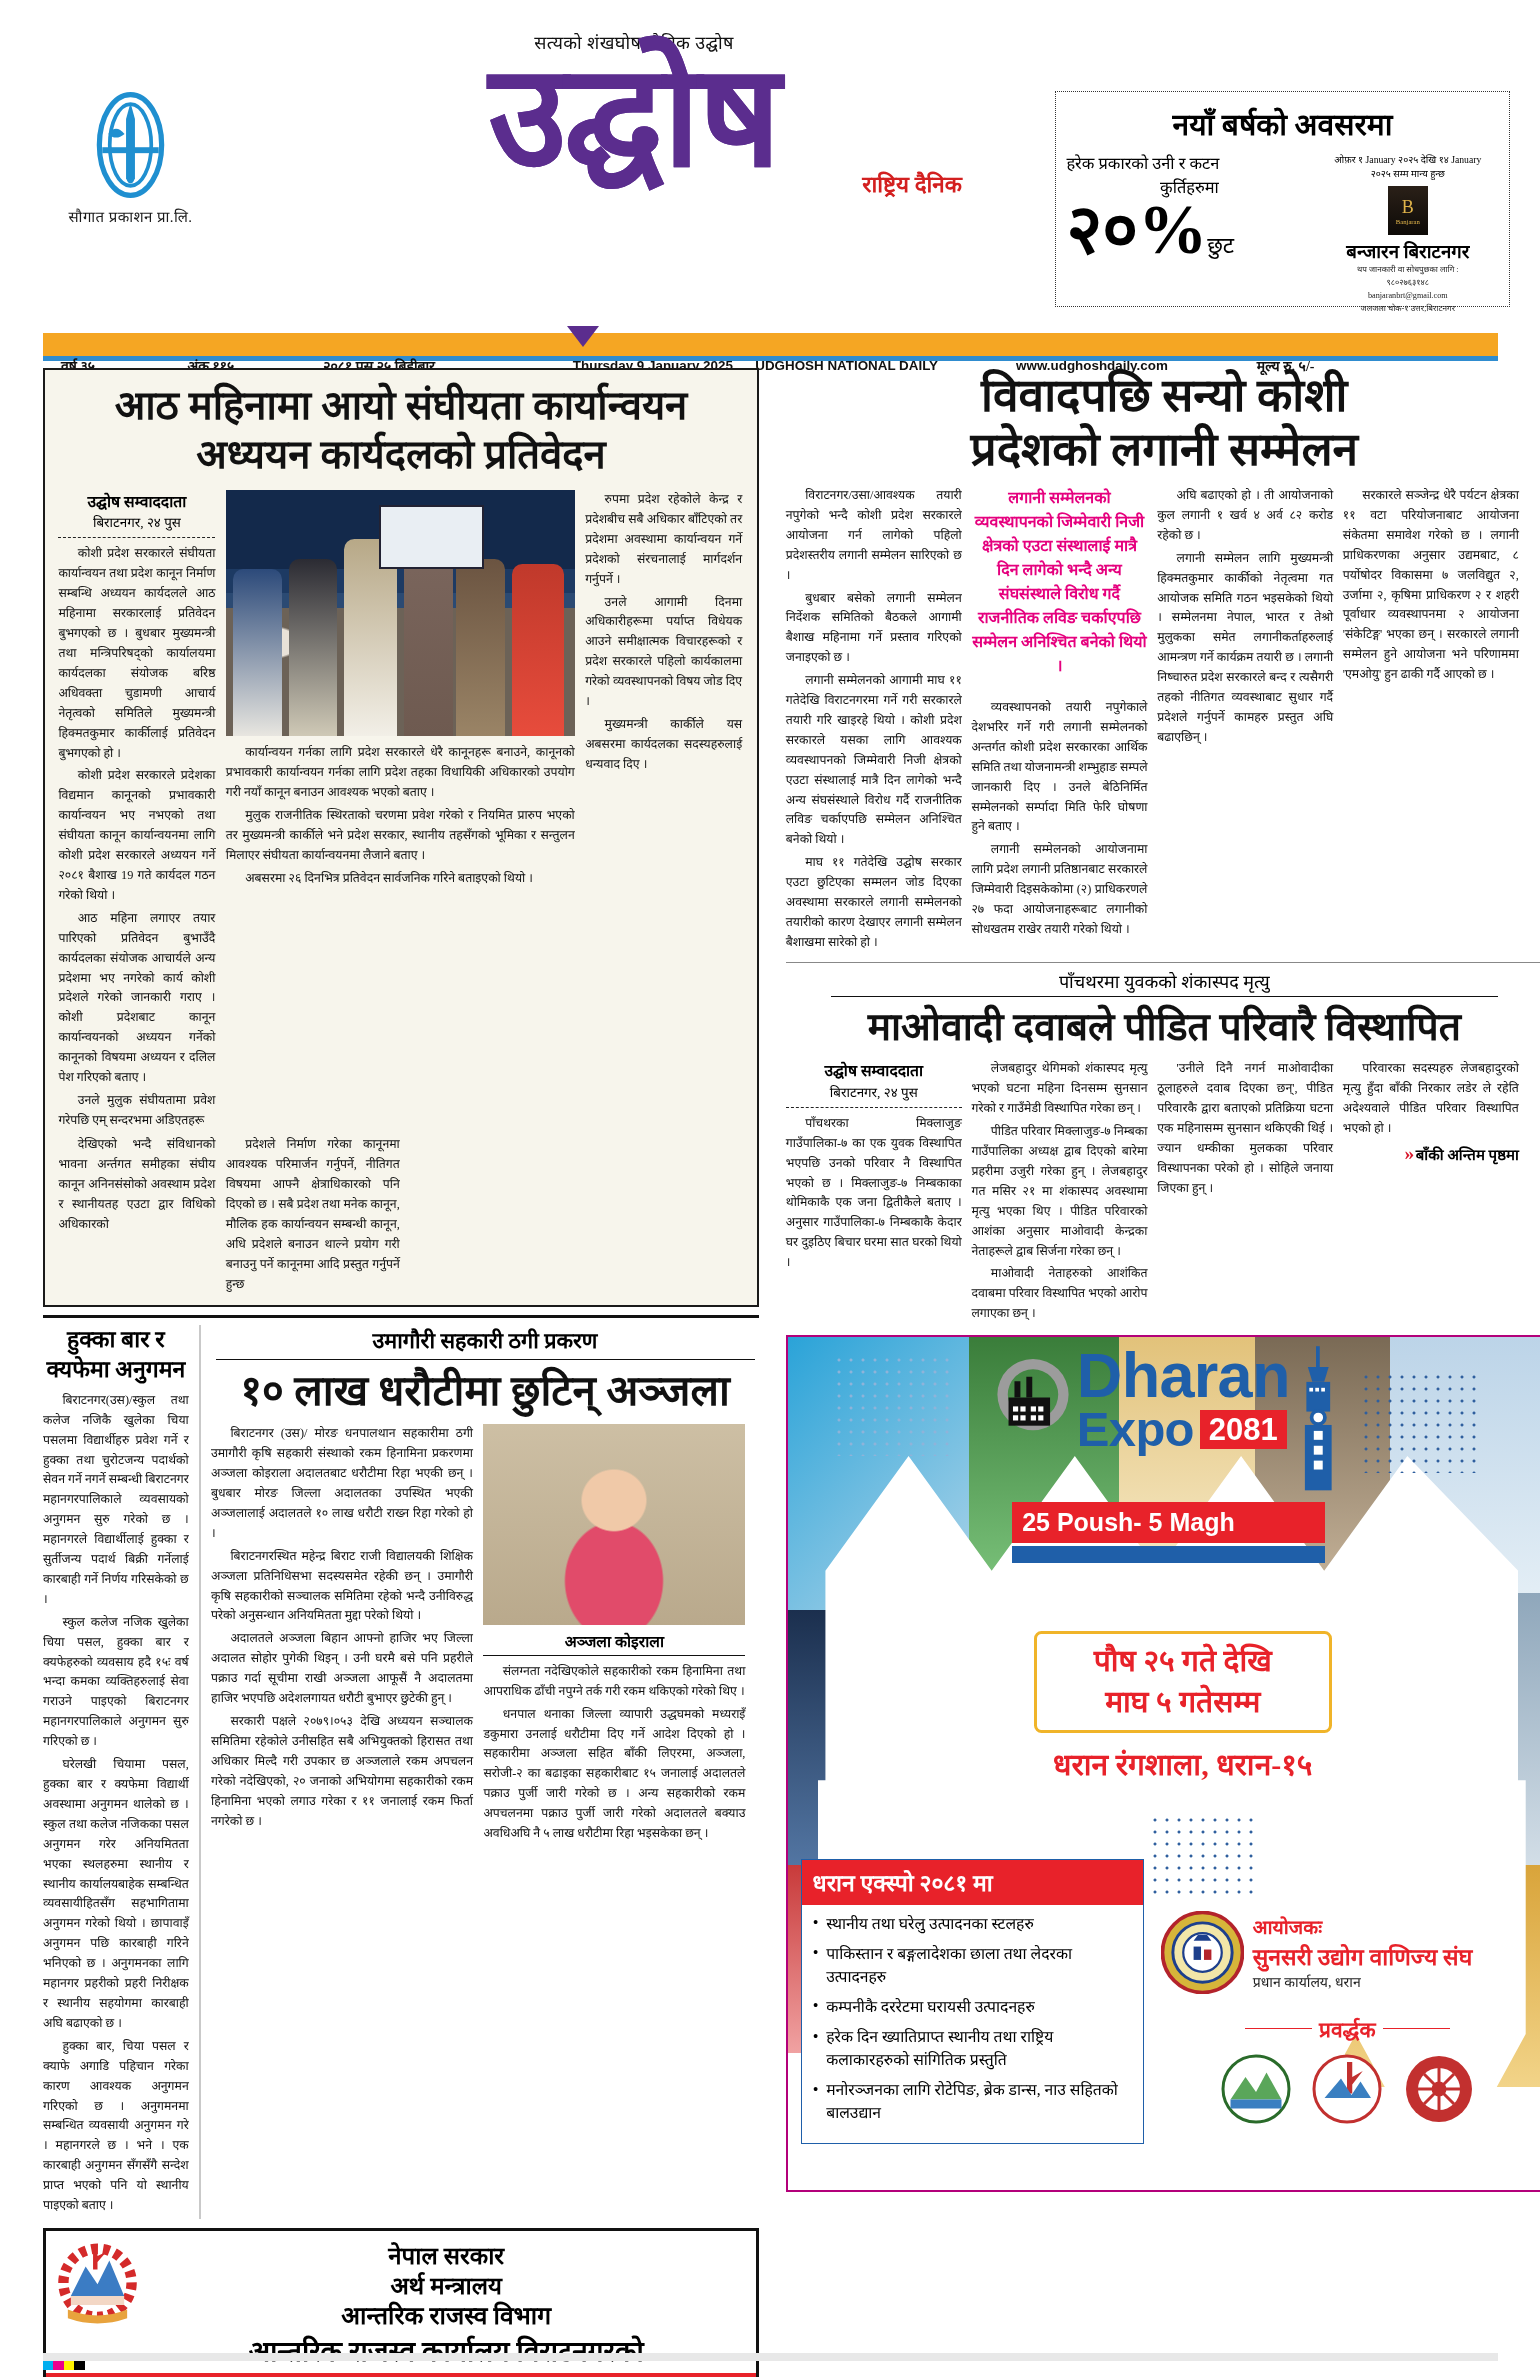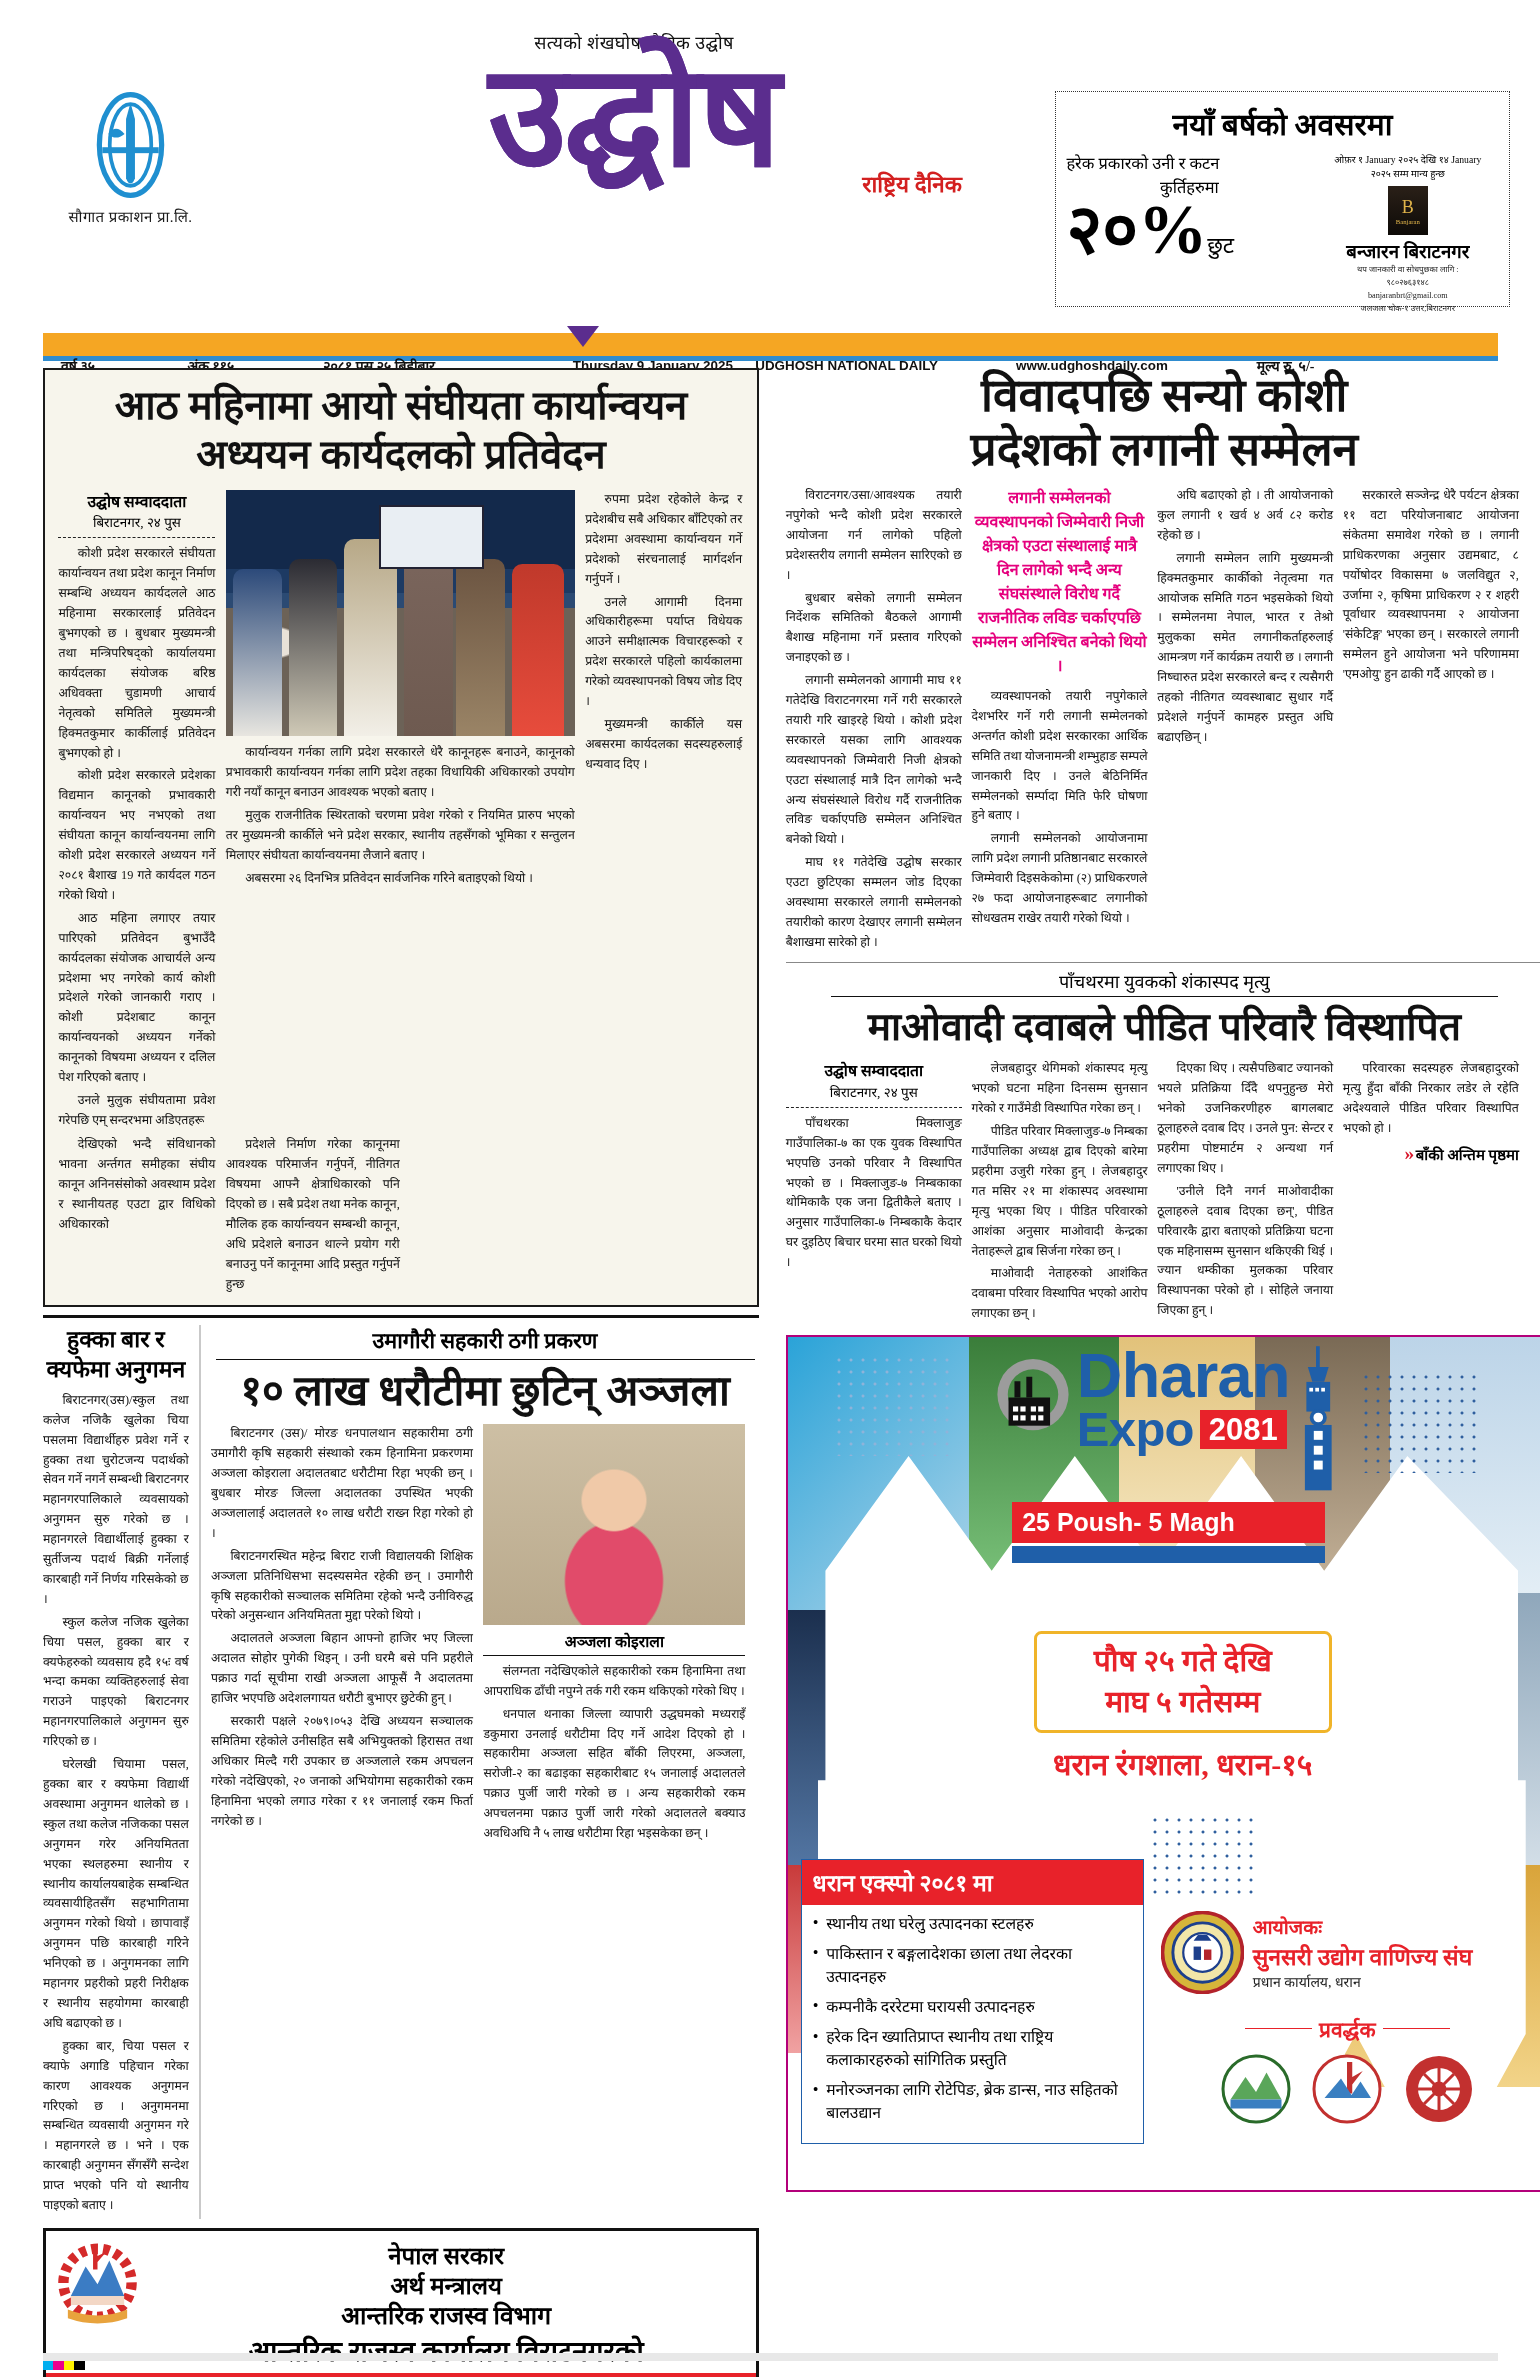--- a/index.html
+++ b/index.html
@@ -429,21 +429,21 @@
 
         <div class="r-cols">
           <div class="rc">
             <p class="np">विराटनगर/उसा/आवश्यक तयारी नपुगेको भन्दै कोशी प्रदेश सरकारले आयोजना गर्न लागेको पहिलो प्रदेशस्तरीय लगानी सम्मेलन सारिएको छ ।</p>
             <p class="np">बुधबार बसेको लगानी सम्मेलन निर्देशक समितिको बैठकले आगामी बैशाख महिनामा गर्ने प्रस्ताव गरिएको जनाइएको छ ।</p>
             <p class="np">लगानी सम्मेलनको आगामी माघ ११ गतेदेखि विराटनगरमा गर्ने गरी सरकारले तयारी गरि खाइरहे थियो । कोशी प्रदेश सरकारले यसका लागि आवश्यक व्यवस्थापनको जिम्मेवारी निजी क्षेत्रको एउटा संस्थालाई मात्रै दिन लागेको भन्दै अन्य संघसंस्थाले विरोध गर्दै राजनीतिक लविङ चर्काएपछि सम्मेलन अनिश्चित बनेको थियो ।</p>
             <p class="np">माघ ११ गतेदेखि उद्घोष सरकार एउटा छुटिएका सम्मलन जोड दिएका अवस्थामा सरकारले लगानी सम्मेलनको तयारीको कारण देखाएर लगानी सम्मेलन बैशाखमा सारेको हो ।</p>
           </div>
           <div class="rc">
             <div class="pullquote">लगानी सम्मेलनको व्यवस्थापनको जिम्मेवारी निजी क्षेत्रको एउटा संस्थालाई मात्रै दिन लागेको भन्दै अन्य संघसंस्थाले विरोध गर्दै राजनीतिक लविङ चर्काएपछि सम्मेलन अनिश्चित बनेको थियो ।</div>
-            <p class="np" style="margin-top:9px">व्यवस्थापनको तयारी नपुगेकाले देशभरिर गर्ने गरी लगानी सम्मेलनको अन्तर्गत कोशी प्रदेश सरकारका आर्थिक समिति तथा योजनामन्त्री शम्भुहाङ सम्पले जानकारी दिए । उनले बेठिनिर्मित सम्मेलनको सर्म्पादा मिति फेरि घोषणा हुने बताए ।</p>
+            <p class="np" style="margin-top:20px">व्यवस्थापनको तयारी नपुगेकाले देशभरिर गर्ने गरी लगानी सम्मेलनको अन्तर्गत कोशी प्रदेश सरकारका आर्थिक समिति तथा योजनामन्त्री शम्भुहाङ सम्पले जानकारी दिए । उनले बेठिनिर्मित सम्मेलनको सर्म्पादा मिति फेरि घोषणा हुने बताए ।</p>
             <p class="np">लगानी सम्मेलनको आयोजनामा लागि प्रदेश लगानी प्रतिष्ठानबाट सरकारले जिम्मेवारी दिइसकेकोमा (२) प्राधिकरणले २७ फदा आयोजनाहरूबाट लगानीको सोधखतम राखेर तयारी गरेको थियो ।</p>
           </div>
           <div class="rc">
             <p class="np">अघि बढाएको हो । ती आयोजनाको कुल लगानी १ खर्व ४ अर्व ८२ करोड रहेको छ ।</p>
             <p class="np">लगानी सम्मेलन लागि मुख्यमन्त्री हिक्मतकुमार कार्कीको नेतृत्वमा गत आयोजक समिति गठन भइसकेको थियो । सम्मेलनमा नेपाल, भारत र तेश्रो मुलुकका समेत लगानीकर्ताहरुलाई आमन्त्रण गर्ने कार्यक्रम तयारी छ । लगानी निष्चारुत प्रदेश सरकारले बन्द र त्यसैगरी तहको नीतिगत व्यवस्थाबाट सुधार गर्दै प्रदेशले गर्नुपर्ने कामहरु प्रस्तुत अघि बढाएछिन् ।</p>
           </div>
           <div class="rc">
             <p class="np">सरकारले सञ्जेन्द्र धेरै पर्यटन क्षेत्रका ११ वटा परियोजनाबाट आयोजना संकेतमा समावेश गरेको छ । लगानी प्राधिकरणका अनुसार उद्यमबाट, ८ पर्योषोदर विकासमा ७ जलविद्युत २, उर्जामा २, कृषिमा प्राधिकरण २ र शहरी पूर्वाधार व्यवस्थापनमा २ आयोजना 'संकेटिङ्ग' भएका छन् । सरकारले लगानी सम्मेलन हुने आयोजना भने परिणाममा 'एमओयु' हुन ढाकी गर्दै आएको छ ।</p>
           </div>
         </div>
@@ -463,21 +463,20 @@
             </div>
             <div class="byline-rule"></div>
             <p class="np">पाँचथरका मिक्लाजुङ गाउँपालिका-७ का एक युवक विस्थापित भएपछि उनको परिवार नै विस्थापित भएको छ । मिक्लाजुङ-७ निम्बकाका थोमिकाकै एक जना द्वितीकैले बताए । अनुसार गाउँपालिका-७ निम्बकाकै केदार घर दुइठिए बिचार घरमा सात घरको थियो ।</p>
           </div>
           <div class="rc">
             <p class="np">लेजबहादुर थेगिमको शंकास्पद मृत्यु भएको घटना महिना दिनसम्म सुनसान गरेको र गाउँमेडी विस्थापित गरेका छन् ।</p>
             <p class="np">पीडित परिवार मिक्लाजुङ-७ निम्बका गाउँपालिका अध्यक्ष द्वाब दिएको बारेमा प्रहरीमा उजुरी गरेका हुन् । लेजबहादुर गत मसिर २१ मा शंकास्पद अवस्थामा मृत्यु भएका थिए । पीडित परिवारको आशंका अनुसार माओवादी केन्द्रका नेताहरूले द्वाब सिर्जना गरेका छन् ।</p>
             <p class="np">माओवादी नेताहरुको आशंकित दवाबमा परिवार विस्थापित भएको आरोप लगाएका छन् ।</p>
           </div>
           <div class="rc">
-            <p class="np">दिएका थिए । त्यसैपछिबाट ज्यानको भयले प्रतिक्रिया दिँदै थपनुहुन्छ मेरो भनेको उजनिकरणीहरु बागलबाट ठूलाहरुले दवाब दिए । उनले पुन: सेन्टर र प्रहरीमा पोष्टमार्टम २ अन्यथा गर्न लगाएका थिए ।</p>
             <p class="np">'उनीले दिनै नगर्न माओवादीका ठूलाहरुले दवाब दिएका छन्', पीडित परिवारकै द्वारा बताएको प्रतिक्रिया घटना एक महिनासम्म सुनसान थकिएकी थिई । ज्यान धम्कीका मुलकका परिवार विस्थापनका परेको हो । सोहिले जनाया जिएका हुन् ।</p>
           </div>
           <div class="rc">
             <p class="np">परिवारका सदस्यहरु लेजबहादुरको मृत्यु हुँदा बाँकी निरकार लडेर ले रहेति अदेश्यवाले पीडित परिवार विस्थापित भएको हो ।</p>
             <div class="continue" style="justify-content:flex-end">
               <span class="chev">»</span>
               <span>बाँकी अन्तिम पृष्ठमा</span>
             </div>
           </div>
         </div>

